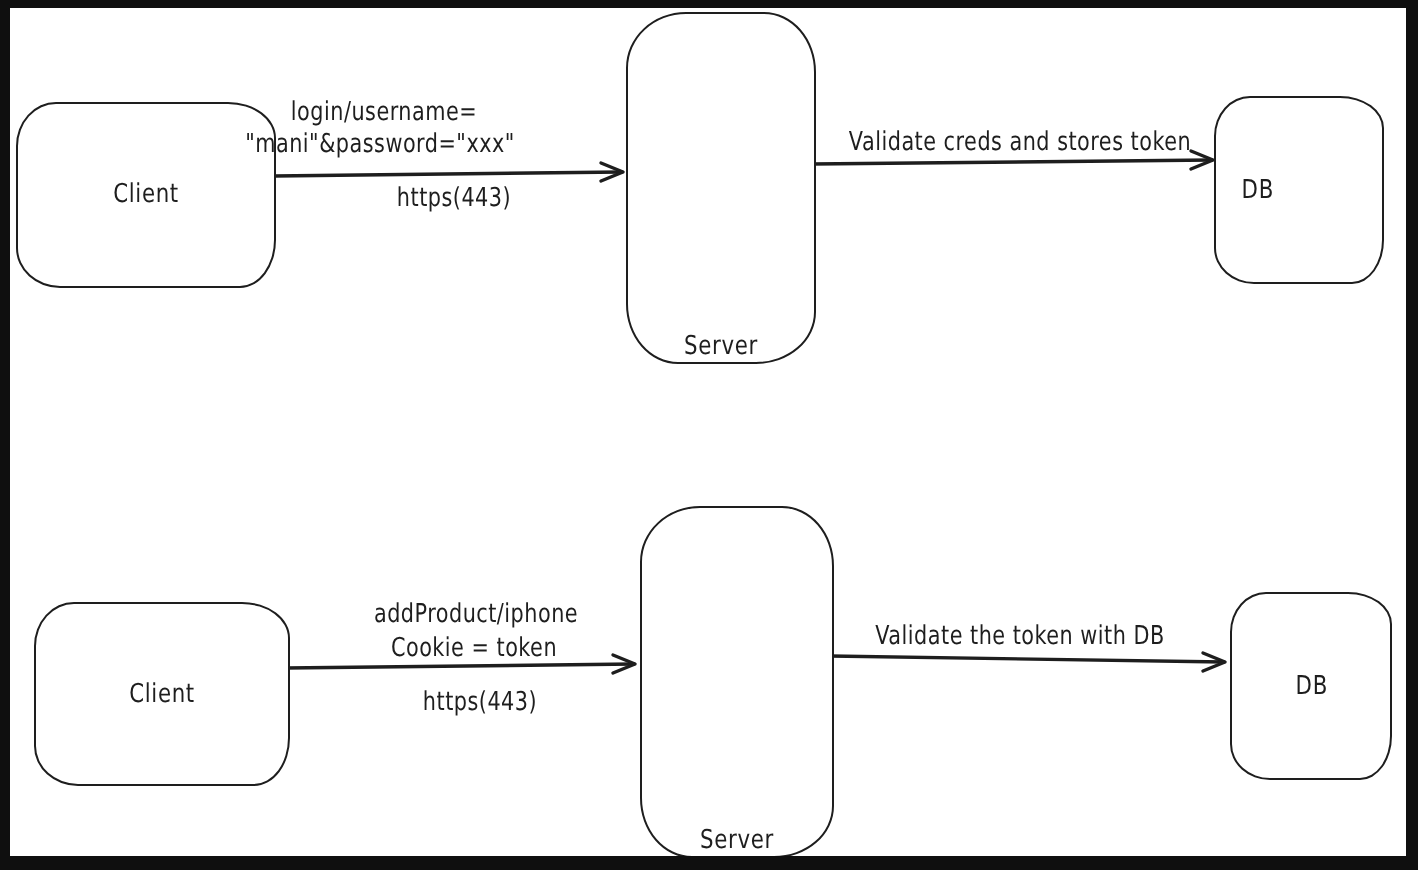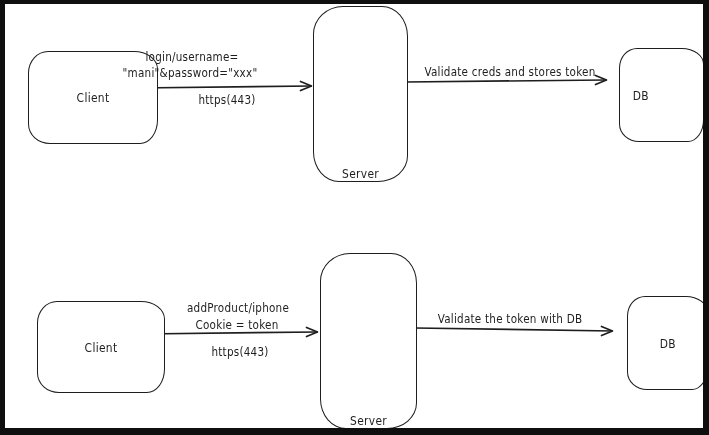--- a/index.html
+++ b/index.html
@@ -43,29 +43,27 @@
     z-index: 2;
   }
   .node .nlbl {
     display: inline-block;
     transform: scaleX(0.82);
     letter-spacing: 0.4px;
     white-space: nowrap;
   }
   .rect-client {
     border-radius: 20px 24px 18px 22px / 22px 18px 24px 20px;
-    margin-left: 20px;
   }
   .rect-server {
     border-radius: 30px 26px 30px 26px / 28px 30px 26px 30px;
     align-items: flex-end;
   }
   .rect-db {
     border-radius: 18px 22px 16px 20px / 20px 16px 22px 18px;
-    margin-left: 12px;
   }
   #db-top {
     justify-content: flex-start;
     padding-left: 11px;
     box-sizing: border-box;
   }
   .lbl {
     position: absolute;
     white-space: nowrap;
     font-size: 13px;

